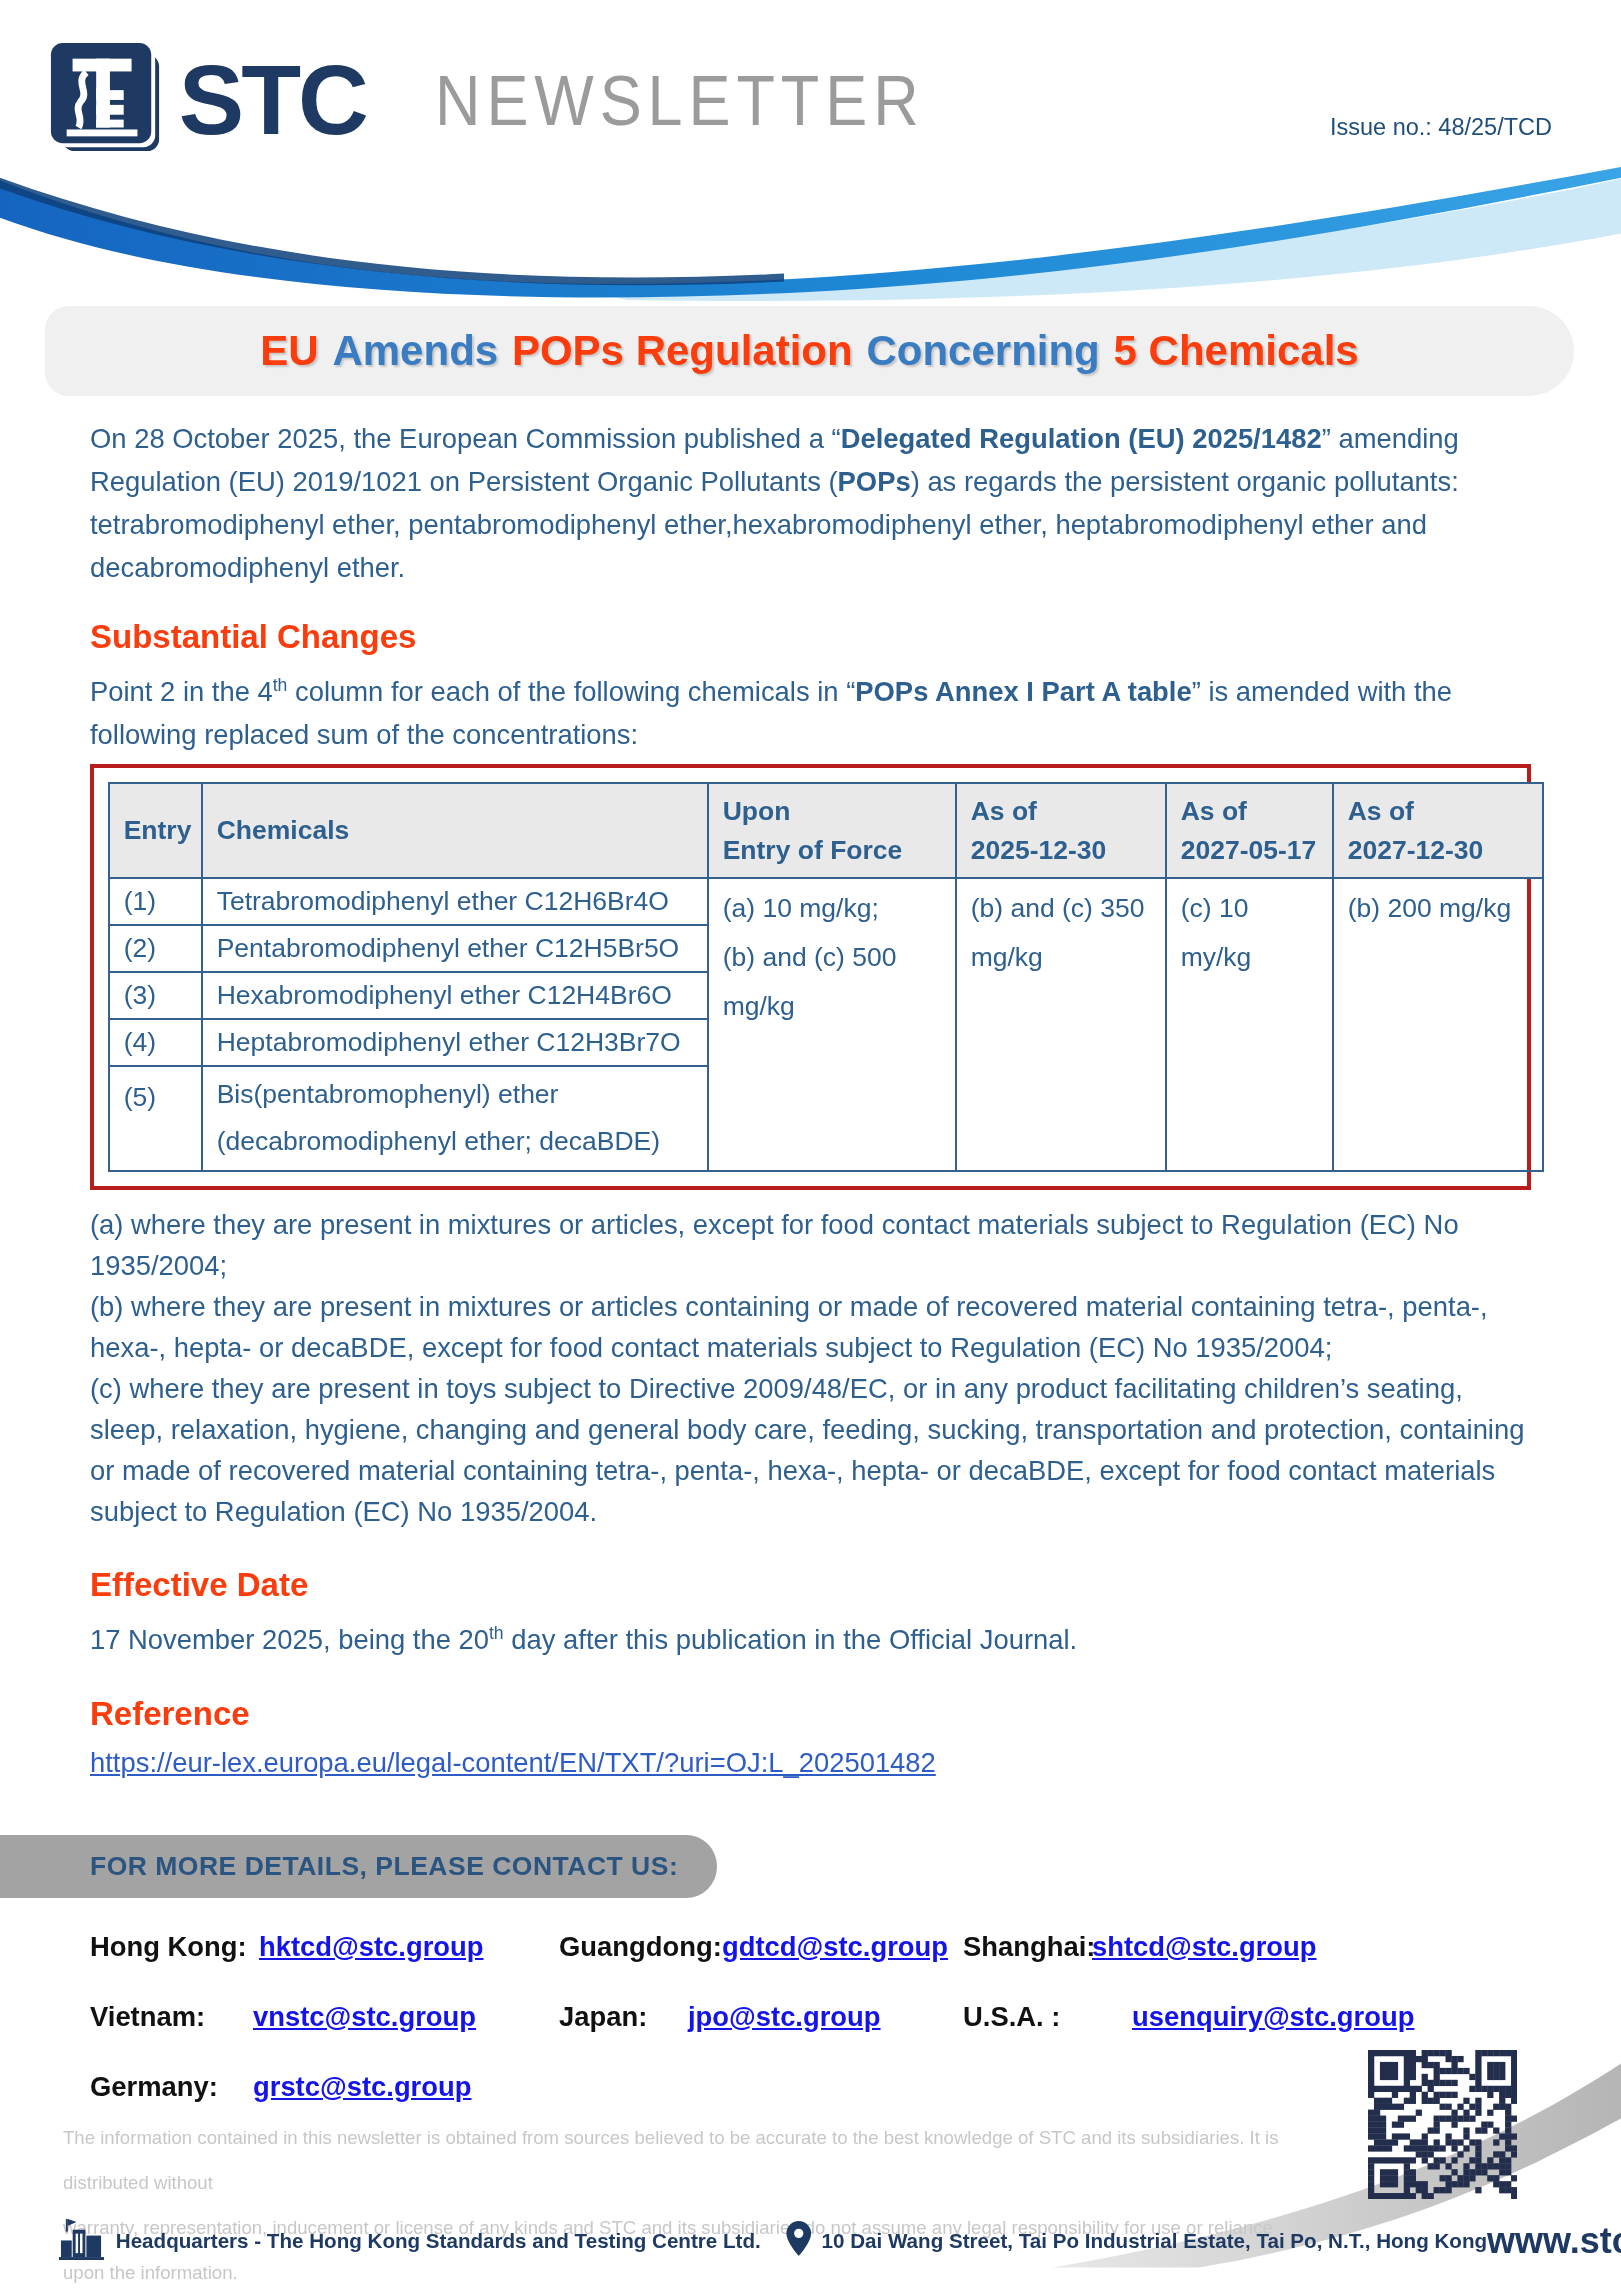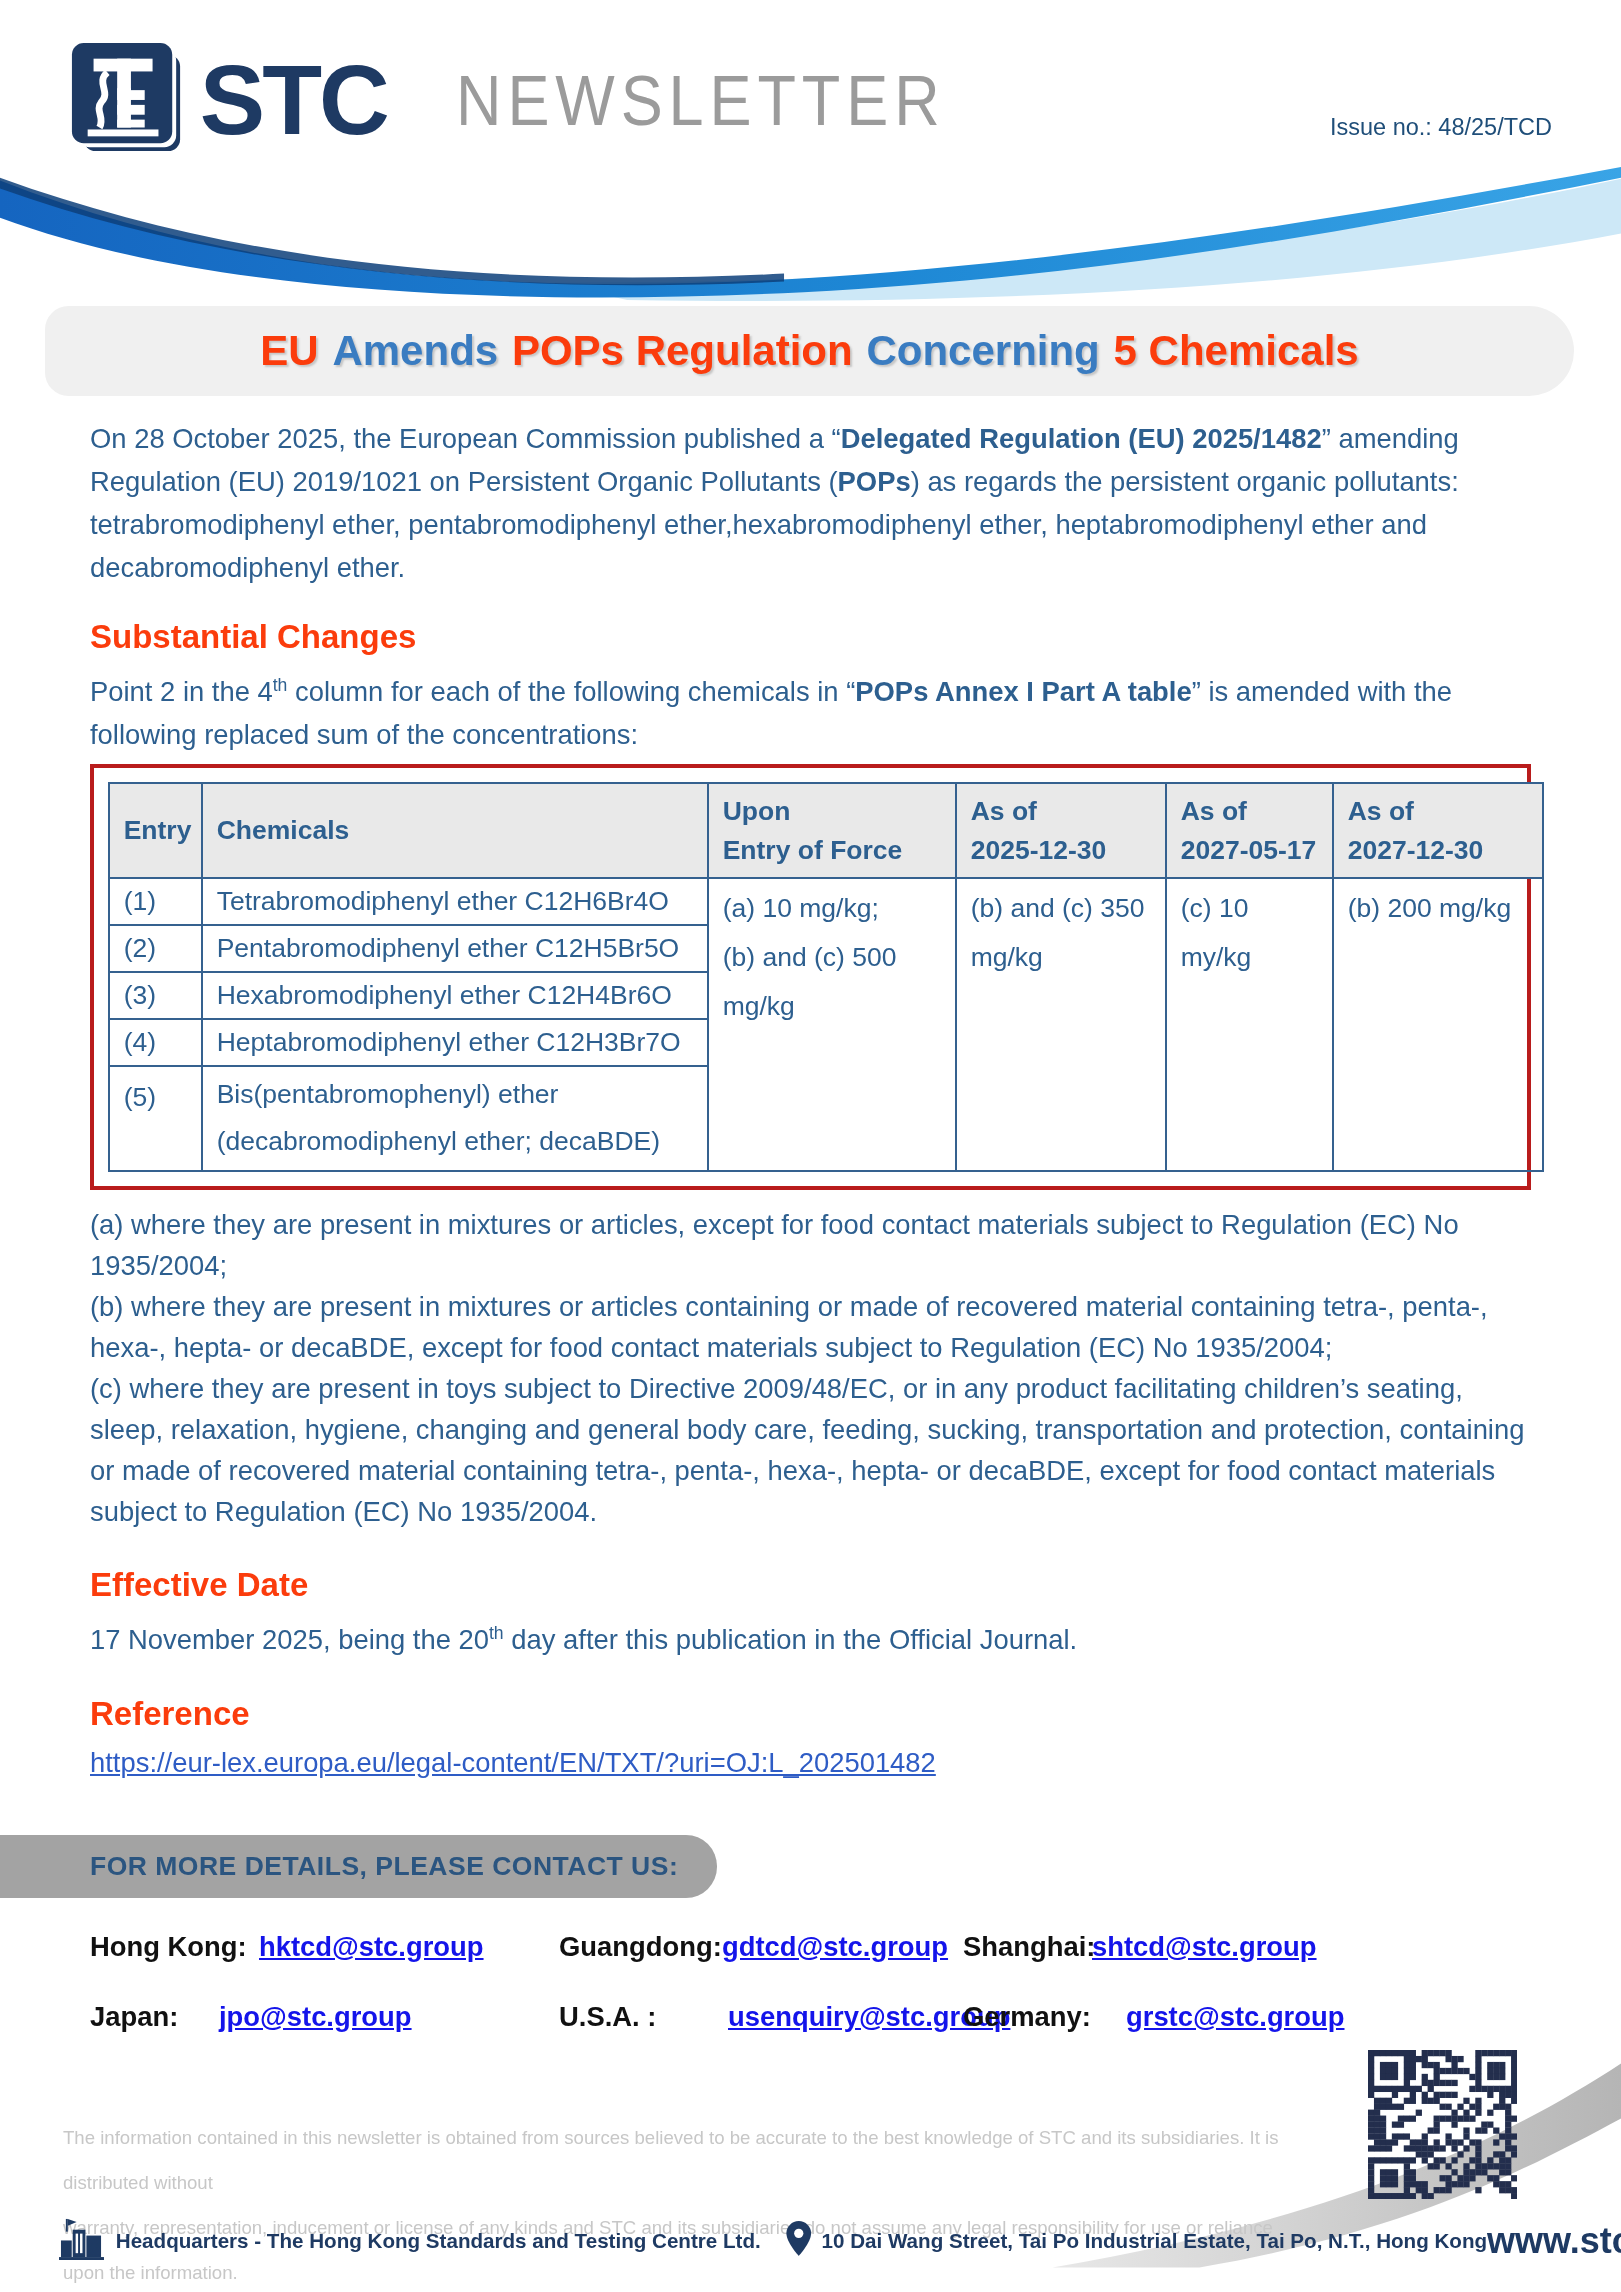--- a/index.html
+++ b/index.html
@@ -2,21 +2,21 @@
 <html><head>
 <meta charset="utf-8">
 <style>
   * { margin:0; padding:0; box-sizing:border-box; }
   html,body { background:#ffffff; }
   body {
     width:1621px; height:2293px; position:relative; overflow:hidden;
     font-family:"Liberation Sans", sans-serif; color:#2d5f8f;
   }
   
-  .header { display:flex; align-items:center; padding:37px 69px 0 68px; height:163px; }
+  .header { display:flex; align-items:center; padding:37px 69px 0 47px; height:163px; }
   .logo-block { display:flex; align-items:center; gap:13.7px; }
   .stc-wordmark { font-size:98px; font-weight:800; color:#1e3a63; letter-spacing:-2.9px; line-height:1; }
   .newsletter { font-size:63px; font-weight:300; color:#9b9b9b; letter-spacing:5.9px; margin-left:69px; line-height:1; transform:scaleY(1.12); }
   .issue { margin-left:auto; align-self:flex-end; font-size:23.5px; color:#1f4e79; padding-bottom:21.6px; }
   
   .wave-wrap { height:139px; position:relative; }
   .wave-wrap svg { display:block; width:1621px; height:139px; }
   
   .title-banner {
     margin:3.9px 47px 0 45px; height:90px; background:#f0f0f0;
@@ -228,20 +228,24 @@
     <span class="c-label">Hong Kong:</span>
     <a class="c-mail" href="#">hktcd@stc.group</a>
   </div>
   <div class="c-item col2">
     <span class="c-label">Guangdong:</span>
     <a class="c-mail" href="#">gdtcd@stc.group</a>
   </div>
   <div class="c-item col3">
     <span class="c-label">Shanghai:</span>
     <a class="c-mail" href="#">shtcd@stc.group</a>
+  </div>
+  <div class="c-item col2">
+    <span class="c-label">Vietnam:</span>
+    <a class="c-mail" href="#">vnstc@stc.group</a>
   </div>
   <div class="c-item col3">
     <span class="c-label">Japan:</span>
     <a class="c-mail" href="#">jpo@stc.group</a>
   </div>
   <div class="c-item col1">
     <span class="c-label">U.S.A. :</span>
     <a class="c-mail" href="#">usenquiry@stc.group</a>
   </div>
   <div class="c-item col2">

